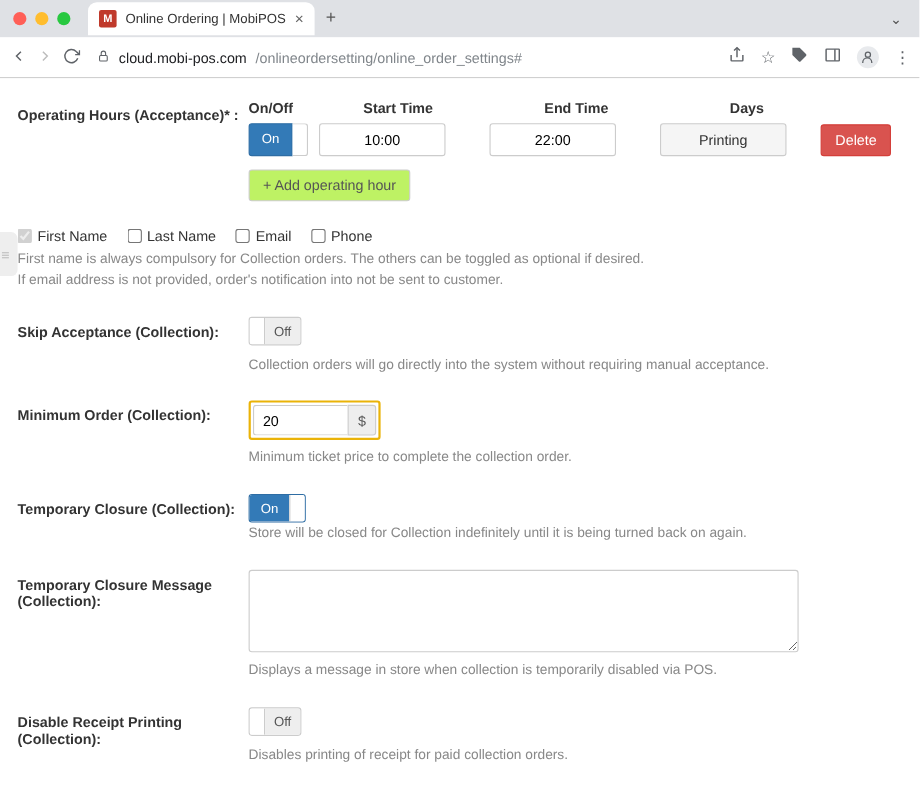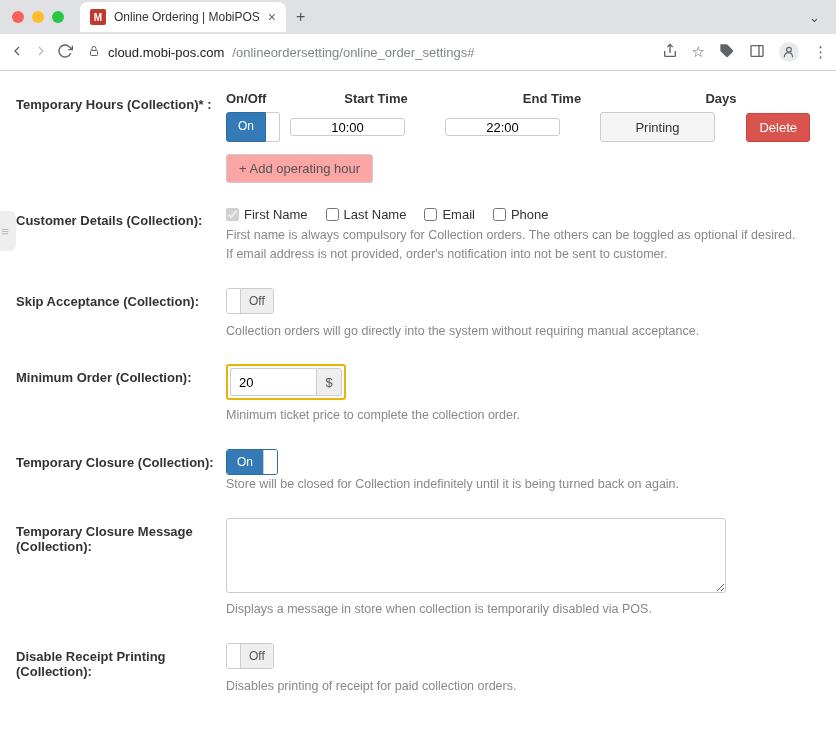--- a/index.html
+++ b/index.html
@@ -31,34 +31,34 @@
   .avatar { width: 20px; height: 20px; border-radius: 50%; background: #e8eaed; display:flex; align-items:center; justify-content:center; color:#5f6368; font-size:12px; }
   
   
   .page { padding: 20px 16px 30px 16px; position: relative; }
   .drawer-handle { position: absolute; left: -6px; top: 140px; width: 22px; height: 40px; background: #eee; border-radius: 0 6px 6px 0; display:flex; align-items:center; justify-content:center; color:#bbb; cursor:pointer; }
   
   .row { display: flex; align-items: flex-start; margin-bottom: 24px; }
   .row-label { width: 210px; flex-shrink: 0; font-weight: bold; font-size: 13px; color: #333; padding-top: 6px; }
   .row-content { flex: 1; }
   
-  .op-hours-head { display: flex; gap: 16px; margin-bottom: 6px; }
+  .op-hours-head { display: flex; gap: 2px; margin-bottom: 6px; }
   .oph-col { font-weight: bold; font-size: 13px; text-align: center; }
   .col-onoff { width: 54px; text-align:left; }
   .col-time { width: 160px; }
   .col-days { width: 130px; margin-left: 8px; }
   
   .op-hours-row { display: flex; align-items: center; gap: 0; margin-bottom: 12px; }
   .on-badge { background: #337ab7; color: #fff; border: 1px solid #2e6da4; border-radius: 3px 0 0 3px; padding: 6px 10px; font-size: 12px; cursor: pointer; width:40px; text-align:center; }
   .on-badge-ext { width:14px; height:30px; border:1px solid #ccc; border-left:none; border-radius:0 3px 3px 0; background:#fff; }
-  .time-input { width: 115px; height: 18px; border: 1px solid #ccc; border-radius: 3px; text-align: center; font-size: 13px; margin-left: 40px; }
+  .time-input { width: 115px; height: 30px; border: 1px solid #ccc; border-radius: 3px; text-align: center; font-size: 13px; margin-left: 40px; }
   .time-input:first-of-type { margin-left: 0; }
   .days-select { width: 115px; height: 30px; border: 1px solid #ccc; border-radius: 3px; text-align: center; font-size: 13px; background: #f5f5f5; cursor: pointer; margin-left: 40px; display:flex; align-items:center; justify-content:center; }
   .delete-btn { background: #d9534f; color: #fff; border: 1px solid #d43f3a; border-radius: 3px; padding: 6px 12px; font-size: 13px; cursor: pointer; margin-left: auto; margin-right: 10px; }
-  .add-hour-btn { border: 1px solid #ccc; background: #fca5a5; border-radius: 3px; padding: 6px 12px; font-size: 13px; cursor: pointer; color: #555; }
+  .add-hour-btn { border: 1px solid #ccc; background: #bef264; border-radius: 3px; padding: 6px 12px; font-size: 13px; cursor: pointer; color: #555; }
   
   .checkbox-row { display: flex; gap: 18px; align-items: center; margin-bottom: 4px; }
   .cb { display: flex; align-items: center; gap: 5px; font-size: 13px; }
   .cb input { width: 13px; height: 13px; }
   .help-text { font-size: 12.5px; color: #888; line-height: 1.5; }
   
   .toggle-off { display:inline-flex; border:1px solid #ccc; border-radius:3px; overflow:hidden; cursor:pointer; }
   .toggle-off .seg-blank { width:14px; background:#fff; border-right:1px solid #ccc; }
   .toggle-off .seg-off { background:#eee; color:#555; font-size:12px; padding:5px 8px; }
   
@@ -147,21 +147,21 @@
       </span>
       <span>⋮</span>
     </div>
   </div>
 </div>
 
 <div class="page">
   <div class="drawer-handle">≡</div>
 
   <div class="row">
-    <div class="row-label">Temporary Hours (Collection)* :</div>
+    <div class="row-label">Operating Hours (Acceptance)* :</div>
     <div class="row-content">
       <div class="op-hours-head">
         <div class="oph-col col-onoff">On/Off</div>
         <div class="oph-col col-time">Start Time</div>
         <div class="oph-col col-time">End Time</div>
         <div class="oph-col col-days">Days</div>
       </div>
       <div class="op-hours-row">
         <div style="display:flex;">
           <div class="on-badge">On</div>
@@ -170,21 +170,20 @@
         <input class="time-input" style="margin-left: 10px;" value="10:00">
         <input class="time-input" value="22:00" style="">
         <div class="days-select">Printing</div>
         <button class="delete-btn">Delete</button>
       </div>
       <button class="add-hour-btn">+ Add operating hour</button>
     </div>
   </div>
 
   <div class="row">
-    <div class="row-label">Customer Details (Collection):</div>
     <div class="row-content">
       <div class="checkbox-row">
         <label class="cb">
             <input type="checkbox" checked="" disabled="" style="">
             <span>First Name</span>
           </label>
         <label class="cb">
             <input type="checkbox" style="">
             <span>Last Name</span>
           </label>

